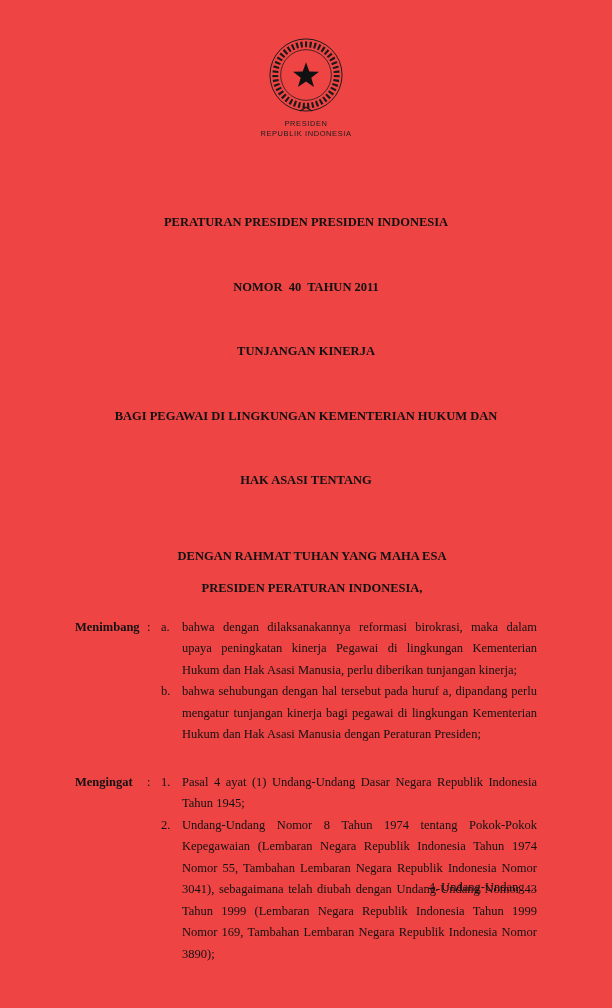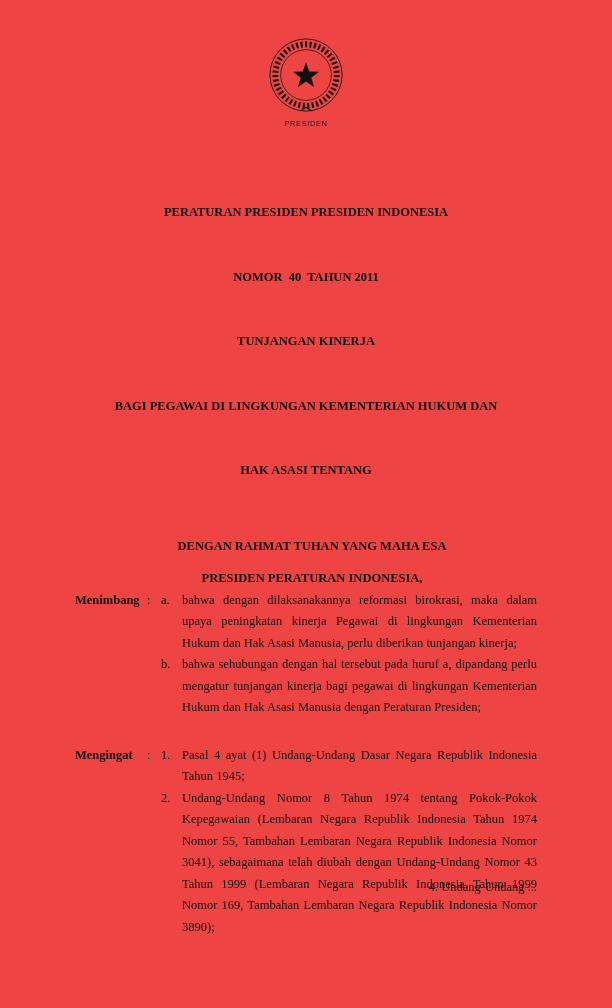--- a/index.html
+++ b/index.html
@@ -16,21 +16,21 @@
     font-family: "Liberation Sans", sans-serif;
     font-size: 7.5px; line-height: 10px; letter-spacing: 0.6px; color: #1c1c1c;
   }
   .title-block {
     text-align: center; font-weight: bold; margin-top: 30px; white-space: pre-wrap;
   }
   .centered-bold { text-align: center; font-weight: bold; padding-left: 12px; }
   .invocation { margin-top: 11px; }
   .authority  { margin-top: 11px; }
   .clause { display: flex; align-items: flex-start; margin: 0 75px; }
-  .clause.first { }
+  .clause.first { margin-top: 17px; }
   .clause.gap   { margin-top: 26px; }
   .clause-label { width: 72px; flex: 0 0 72px; font-weight: bold; }
   .clause-colon { width: 14px; flex: 0 0 14px; }
   .clause-items { flex: 1 1 auto; }
   .clause-item  { display: flex; align-items: flex-start; }
   .item-marker  { width: 21px; flex: 0 0 21px; }
   .item-text    { flex: 1 1 auto; text-align: justify; }
   .catchword { position: absolute; top: 877px; right: 75px; }
 </style>
 </head>
@@ -40,20 +40,21 @@
 
   <div class="letterhead">
     <svg class="emblem" width="78" height="78" viewBox="0 0 80 80" aria-hidden="true">
       <circle cx="40" cy="40" r="37" fill="none" stroke="#1a1a1a" stroke-width="1"></circle>
       <circle cx="40" cy="40" r="31.5" fill="none" stroke="#1a1a1a" stroke-width="6" stroke-dasharray="2.2,2.4"></circle>
       <circle cx="40" cy="40" r="26" fill="none" stroke="#1a1a1a" stroke-width="0.8"></circle>
       <path transform="translate(40,41)" d="M0,-14 L3.35,-4.61 L13.3,-4.32 L5.42,1.76 L8.22,11.32 L0,5.7 L-8.22,11.32 L-5.42,1.76 L-13.3,-4.32 L-3.35,-4.61 Z" fill="#111111"></path>
       <path d="M34,77 L40,73 L46,77" fill="none" stroke="#1a1a1a" stroke-width="1.2"></path>
     </svg>
     <div class="org-line">PRESIDEN</div>
+    <div class="org-line">REPUBLIK INDONESIA</div>
   </div>
 
   <div class="title-block">
     <div>PERATURAN PRESIDEN PRESIDEN INDONESIA</div>
     <div>NOMOR  40  TAHUN 2011</div>
     <div>TUNJANGAN KINERJA</div>
     <div>BAGI PEGAWAI DI LINGKUNGAN KEMENTERIAN HUKUM DAN</div>
     <div>HAK ASASI TENTANG</div>
   </div>
 

